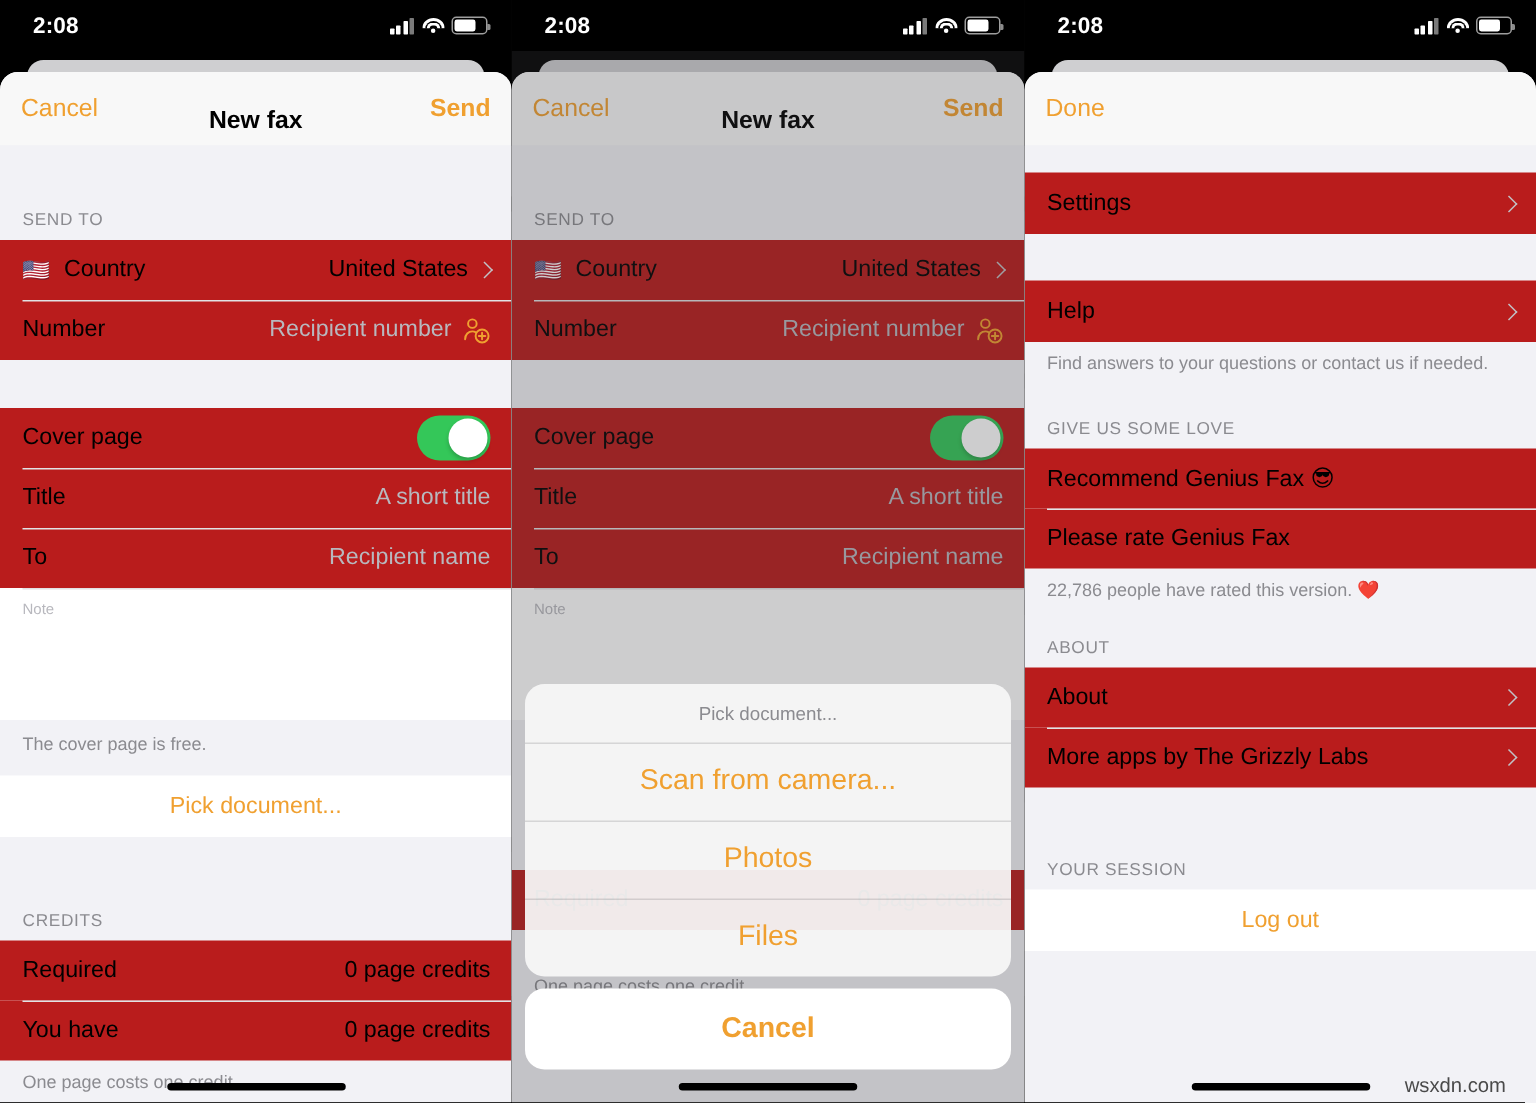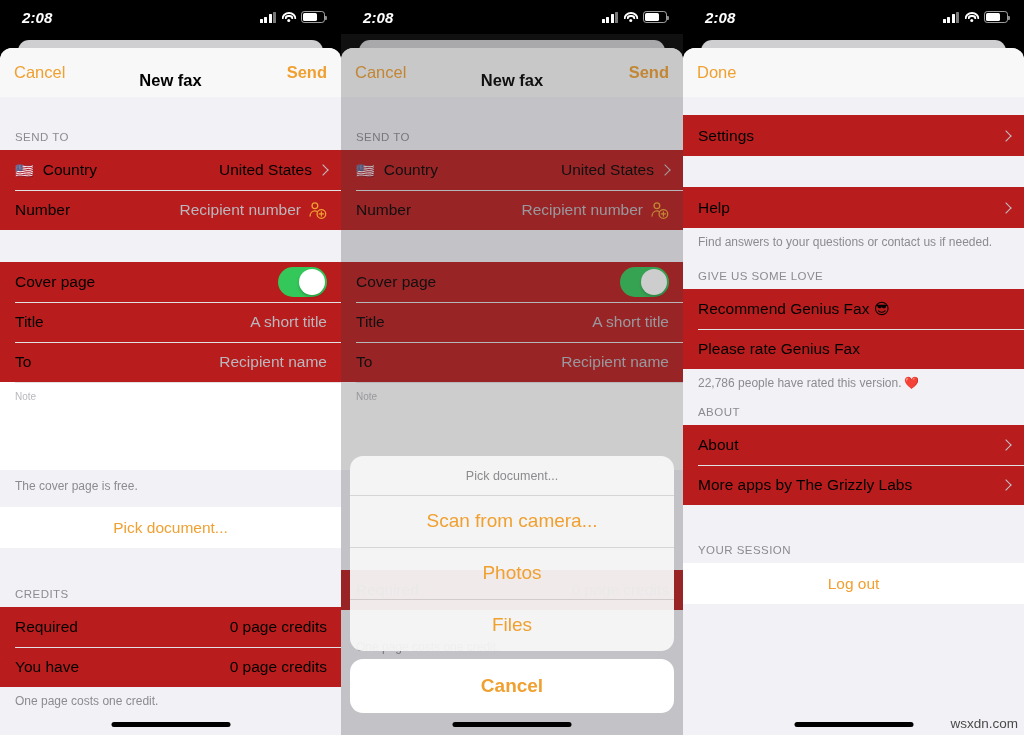--- a/index.html
+++ b/index.html
@@ -20,21 +20,20 @@
   }
   .phone.p2 { width: 342px; }
 
   
   .statusbar {
     position: absolute; top: 0; left: 0; right: 0; height: 34px;
     background: #000; color: #fff;
     display: flex; align-items: center; justify-content: space-between;
     padding: 0 16px 0 22px;
     z-index: 40;
-    font-style: italic;
   }
   .sb-time { font-size: 15px; font-weight: 700; letter-spacing: .1px; }
   .sb-right { display: flex; align-items: center; gap: 5px; }
   .bars { display: flex; align-items: flex-end; gap: 1.5px; height: 11px; }
   .bars i { display: block; width: 3px; background: #fff; border-radius: .5px; }
   .bars i:nth-child(1) { height: 4px; }
   .bars i:nth-child(2) { height: 6px; }
   .bars i:nth-child(3) { height: 8.5px; }
   .bars i:nth-child(4) { height: 11px; background: #7a7a7a; }
   .wifi { width: 15px; height: 11px; position: relative; }
@@ -70,21 +69,21 @@
   .nav-title {
     position: absolute; left: 0; right: 0; text-align: center;
     font-size: 16.5px; font-weight: 700; color: #000; margin-top: 15px;
   }
 
   
   .scroll { flex: 1; overflow: hidden; background: #f2f2f6; position: relative; }
   .group-gap { height: 34px; background: #f2f2f6; }
   .section-hdr {
     font-size: 11.5px; color: #8b8b90; letter-spacing: .45px;
-    padding: 0 0 7px 15px; background: #f2f2f6;
+    padding: 0 0 7px 15px; background: #f2f2f6; margin-top: 10px;
   }
   .section-hdr.tall { padding-top: 22px; }
   .cell {
     background: #b91c1c; min-height: 40px; display: flex; align-items: center;
     padding: 0 14px 0 15px; position: relative; font-size: 15.5px; color: #000;
   }
   .cell + .cell:before {
     content: ""; position: absolute; left: 15px; right: 0; top: 0; height: 1px;
     background: #e2e2e4;
   }
@@ -149,21 +148,21 @@
   .as-item:before, .as-title + .as-item:before {
     content: ""; position: absolute; left: 0; right: 0; top: 0; height: 1px;
     background: rgba(60,60,67,.17);
   }
   .as-cancel {
     background: #fff; border-radius: 13px; text-align: center;
     font-size: 19px; font-weight: 700; color: #f0a030; padding: 16px 10px;
   }
 
   .watermark {
-    position: absolute; right: 6px; bottom: 4px; z-index: 60;
+    position: absolute; right: 20px; bottom: 4px; z-index: 60;
     font-size: 13.5px; color: #4a4a4a; font-family: "Liberation Sans", sans-serif;
   }
 </style>
 </head>
 <body>
 
 <div class="stage">
 
   <div class="phone p1">
     <div class="statusbar">

